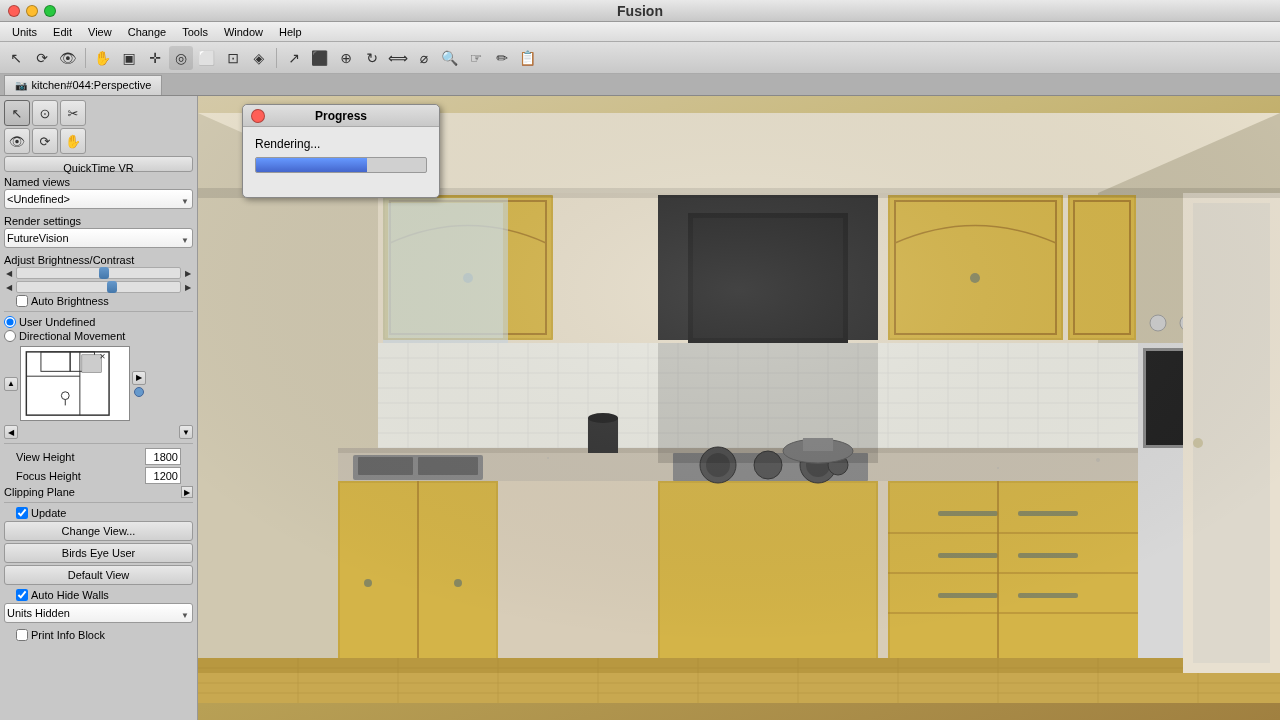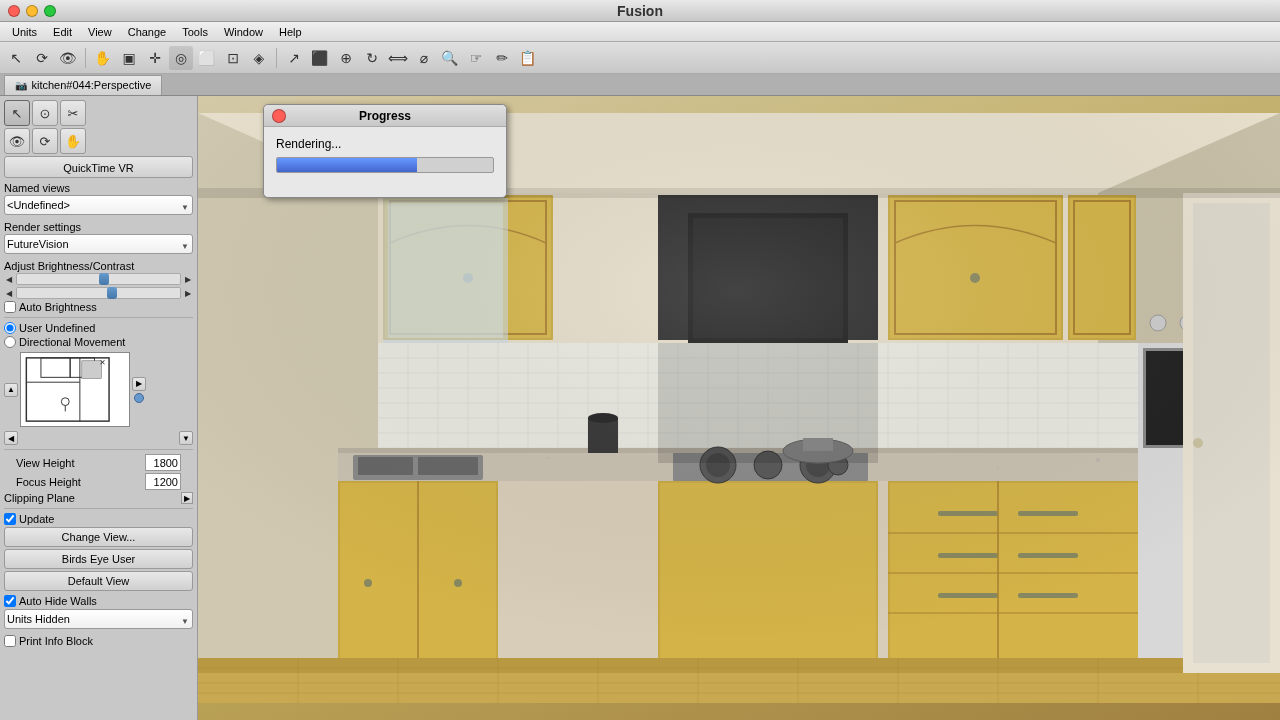--- a/index.html
+++ b/index.html
@@ -143,21 +143,21 @@
       color: #333;
     }
     .tool-btn.active {
       background: linear-gradient(to bottom, #d0d0d0, #b8b8b8);
       border-color: #666;
     }
 
     
     .qtvr-btn {
       width: 100%;
-      height: 22px;
+      height: 16px;
       background: linear-gradient(to bottom, #e8e8e8, #d0d0d0);
       border: 1px solid #999;
       border-radius: 3px;
       font-size: 11px;
       cursor: pointer;
       text-align: center;
       line-height: 22px;
       margin-bottom: 4px;
     }
 
@@ -224,21 +224,21 @@
       border-radius: 3px;
       position: absolute;
       top: -1px;
       cursor: pointer;
     }
 
     .checkbox-row {
       display: flex;
       align-items: center;
       gap: 3px;
-      margin: 2px 0;
+      margin: 2px 12px;
       font-size: 11px;
     }
     .checkbox-row input[type=checkbox] {
       width: 12px; height: 12px;
       cursor: pointer;
     }
 
     .radio-row {
       display: flex;
       align-items: center;
@@ -366,22 +366,22 @@
       position: absolute;
       top: 0; left: 0;
       width: 100%;
       height: 100%;
     }
 
     
     #progress-dialog {
       position: absolute;
       top: 8px;
-      left: 65px;
-      width: 244px;
+      left: 44px;
+      width: 198px;
       background: #e8e8e8;
       border: 1px solid #888;
       border-radius: 5px;
       box-shadow: 2px 2px 6px rgba(0,0,0,0.4);
       z-index: 100;
     }
     #progress-dialog .dlg-title {
       background: linear-gradient(to bottom, #e0e0e0, #c8c8c8);
       border-radius: 5px 5px 0 0;
       border-bottom: 1px solid #aaa;

